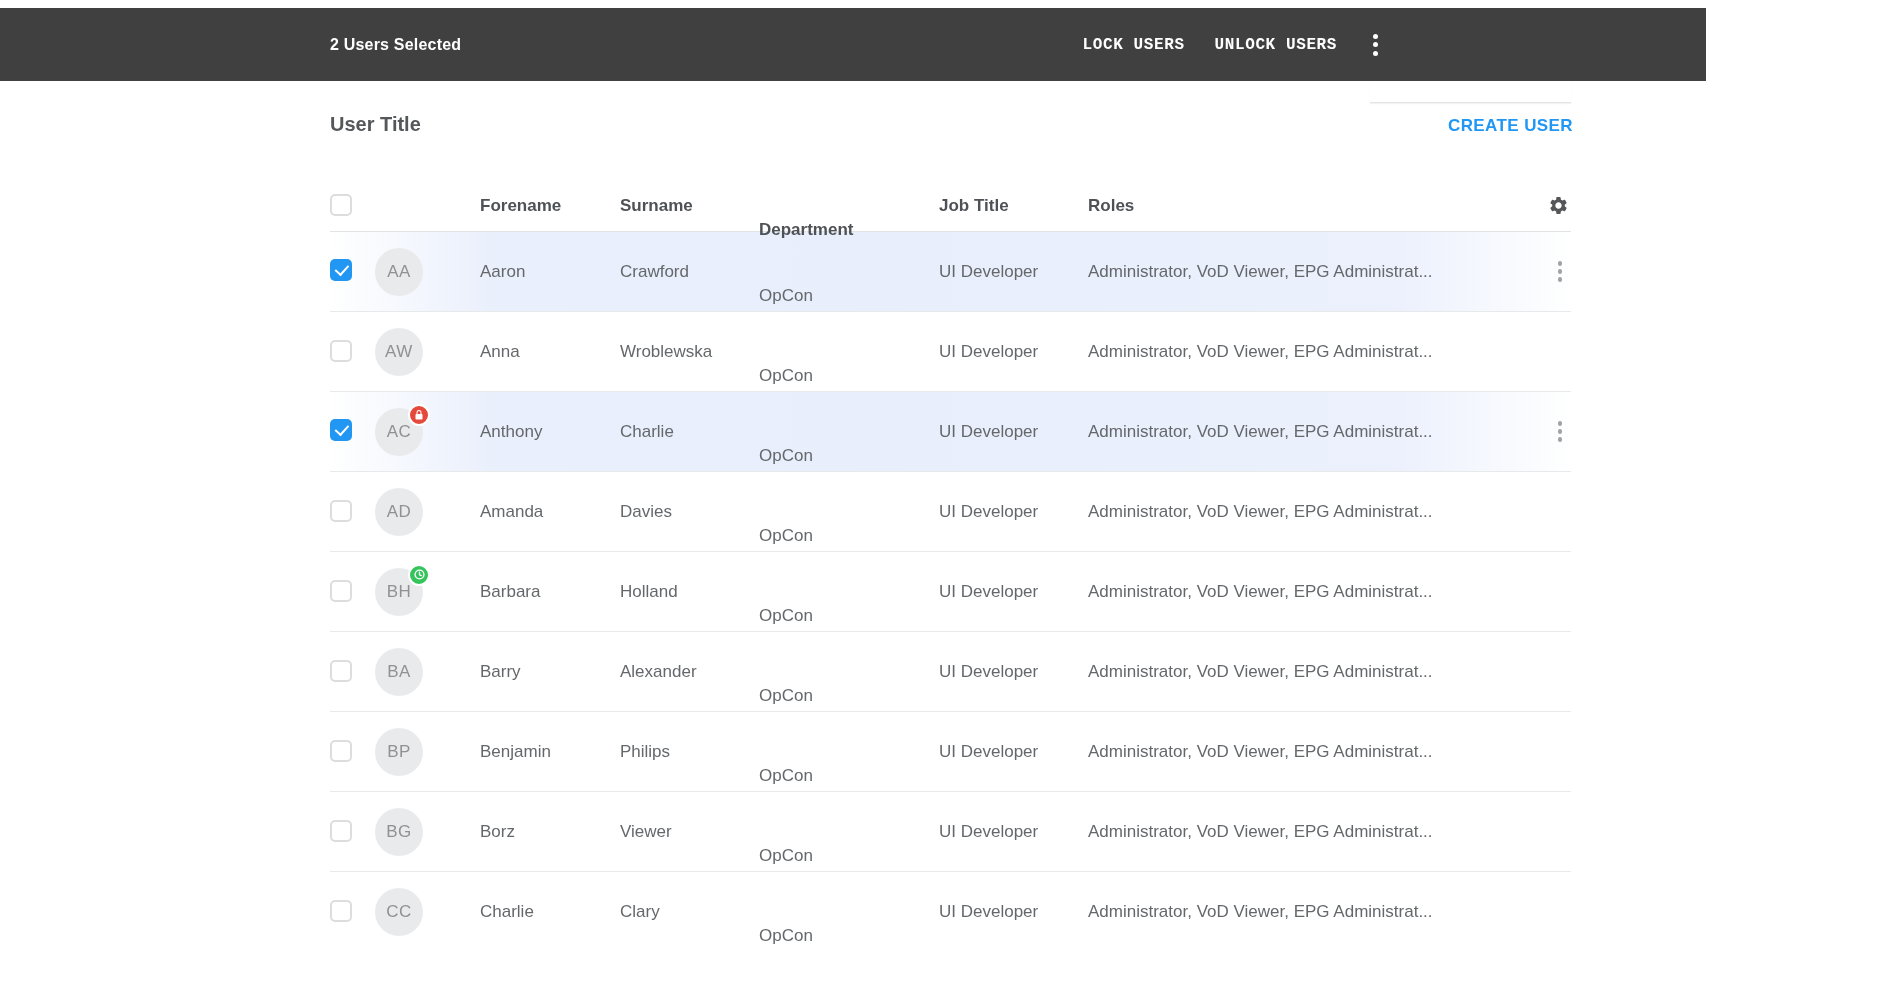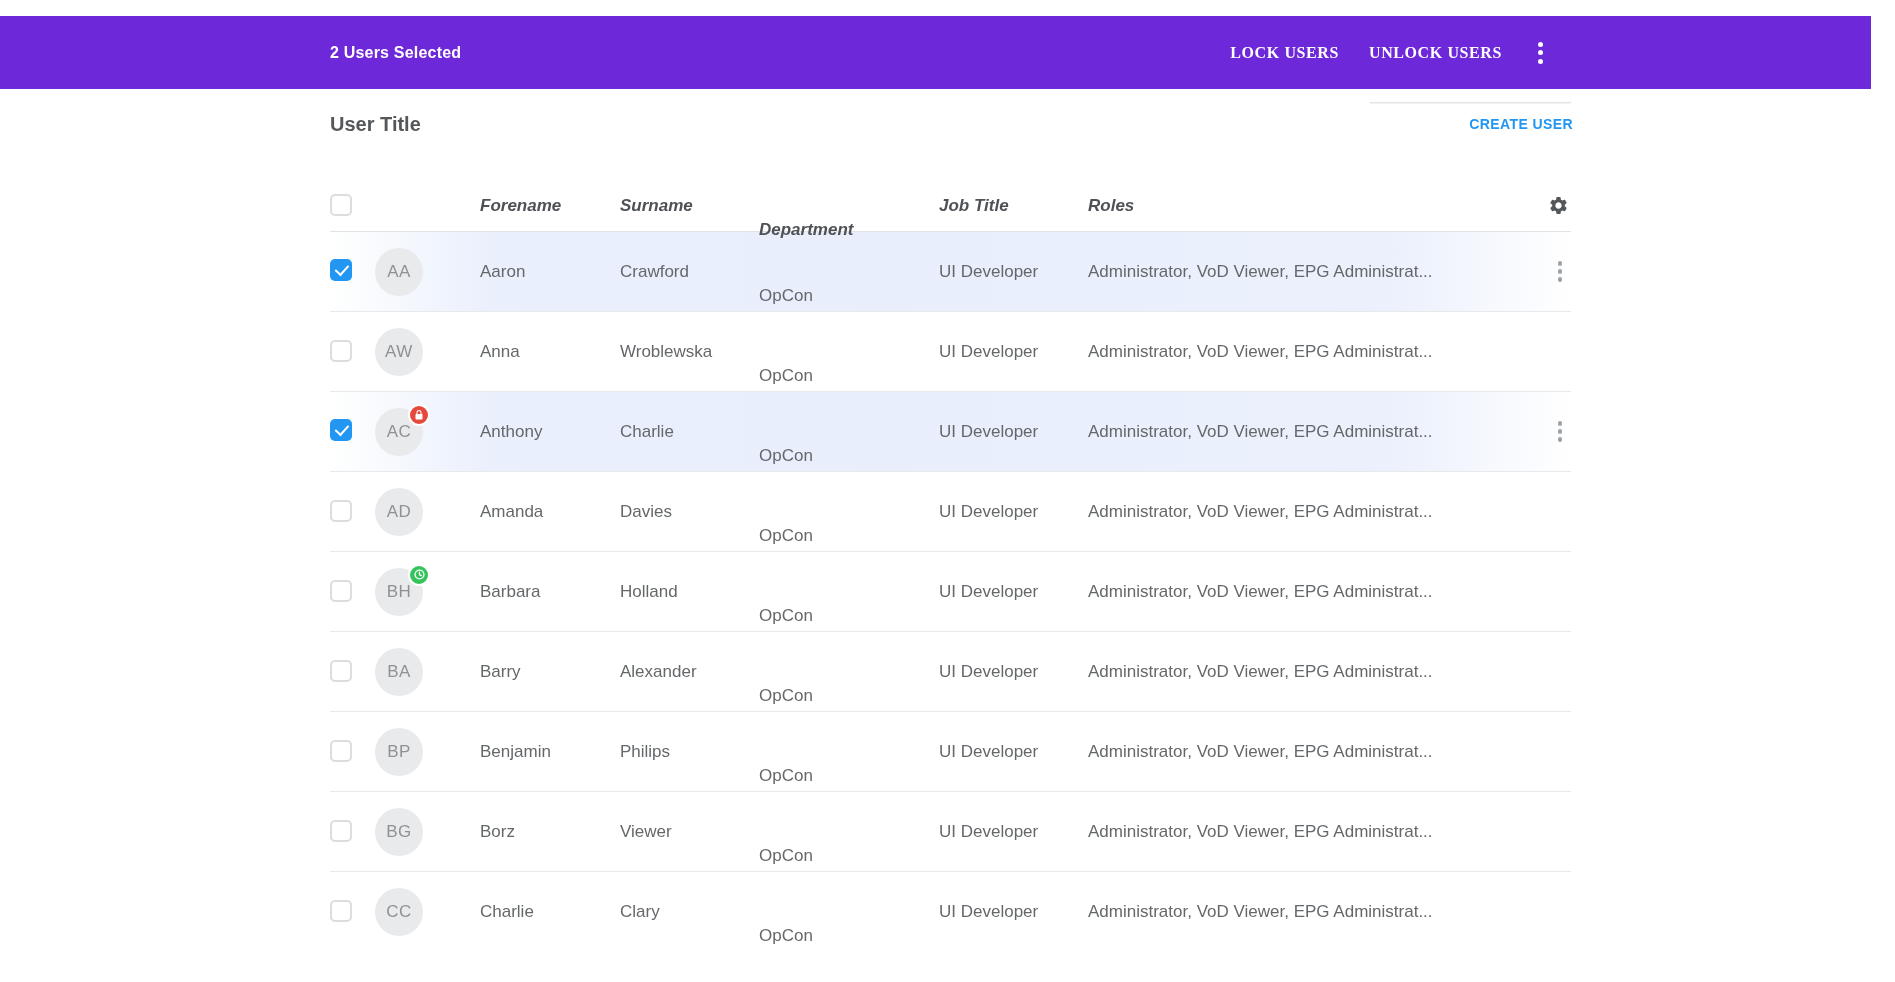--- a/index.html
+++ b/index.html
@@ -6,34 +6,34 @@
   html,body { width:1895px; height:982px; }
   body {
     background:#ffffff;
     font-family:"Liberation Sans", sans-serif;
     position:relative;
     overflow:hidden;
   }
 
   
   .topbar {
-    position:absolute; top:16px; left:0; width:1871px; height:73px;
-    background:#6d28d9;
+    position:absolute; top:8px; left:0; width:1706px; height:73px;
+    background:#404040;
   }
   .topbar-title {
     position:absolute; left:330px; top:0; height:73px;
     display:flex; align-items:center;
     color:#ffffff; font-size:16px; font-weight:700; letter-spacing:.2px;
   }
   .topbar-actions {
     position:absolute; right:322px; top:0; height:73px;
     display:flex; align-items:center; gap:30px;
   }
   .topbar-btn {
-    background:none; border:none; cursor:pointer; font-family:Liberation Serif, serif;
+    background:none; border:none; cursor:pointer; font-family:Liberation Mono, monospace;
     color:#ffffff; font-size:16px; font-weight:700; letter-spacing:.6px;
   }
   .kebab {
     background:none; border:none; cursor:pointer; padding:4px 6px;
   }
   .kebab-icon { display:flex; flex-direction:column; align-items:center; gap:3.5px; }
   .kebab-icon .dot { width:5px; height:5px; border-radius:50%; background:#ffffff; }
   .kebab-icon.gray .dot { width:4.5px; height:4.5px; background:#9FA2A6; gap:3px; }
 
   
@@ -43,30 +43,30 @@
     background:transparent; font-family:inherit; font-size:15px; color:#555;
     box-shadow:0 1px 1px rgba(0,0,0,.05); border-radius:0;
   }
   .page-title {
     position:absolute; left:330px; top:113px;
     font-size:20px; font-weight:700; color:#55585B;
   }
   .create-user {
     position:absolute; right:322px; top:116px;
     background:none; border:none; cursor:pointer; font-family:inherit;
-    font-size:14px; font-weight:700; color:#2196F3; letter-spacing:.4px;
+    font-size:17px; font-weight:700; color:#2196F3; letter-spacing:.4px;
   }
 
   
   .table { position:absolute; left:330px; top:180px; width:1241px; }
   .thead {
     display:flex; align-items:center; height:52px;
     border-bottom:1px solid #E2E3E5;
   }
-  .th { font-size:17px; font-weight:700; color:#4E5256; white-space:nowrap;font-style:italic; }
+  .th { font-size:17px; font-weight:700; color:#4E5256; white-space:nowrap; }
   .row {
     display:flex; align-items:center; height:80px;
     border-bottom:1px solid #E8E9EB;
   }
   .row:last-child { border-bottom:none; }
   .row.selected {
     background:linear-gradient(90deg,
       rgba(232,238,252,0) 0%,
       rgba(232,238,252,.92) 13%,
       #E8EEFC 45%,

